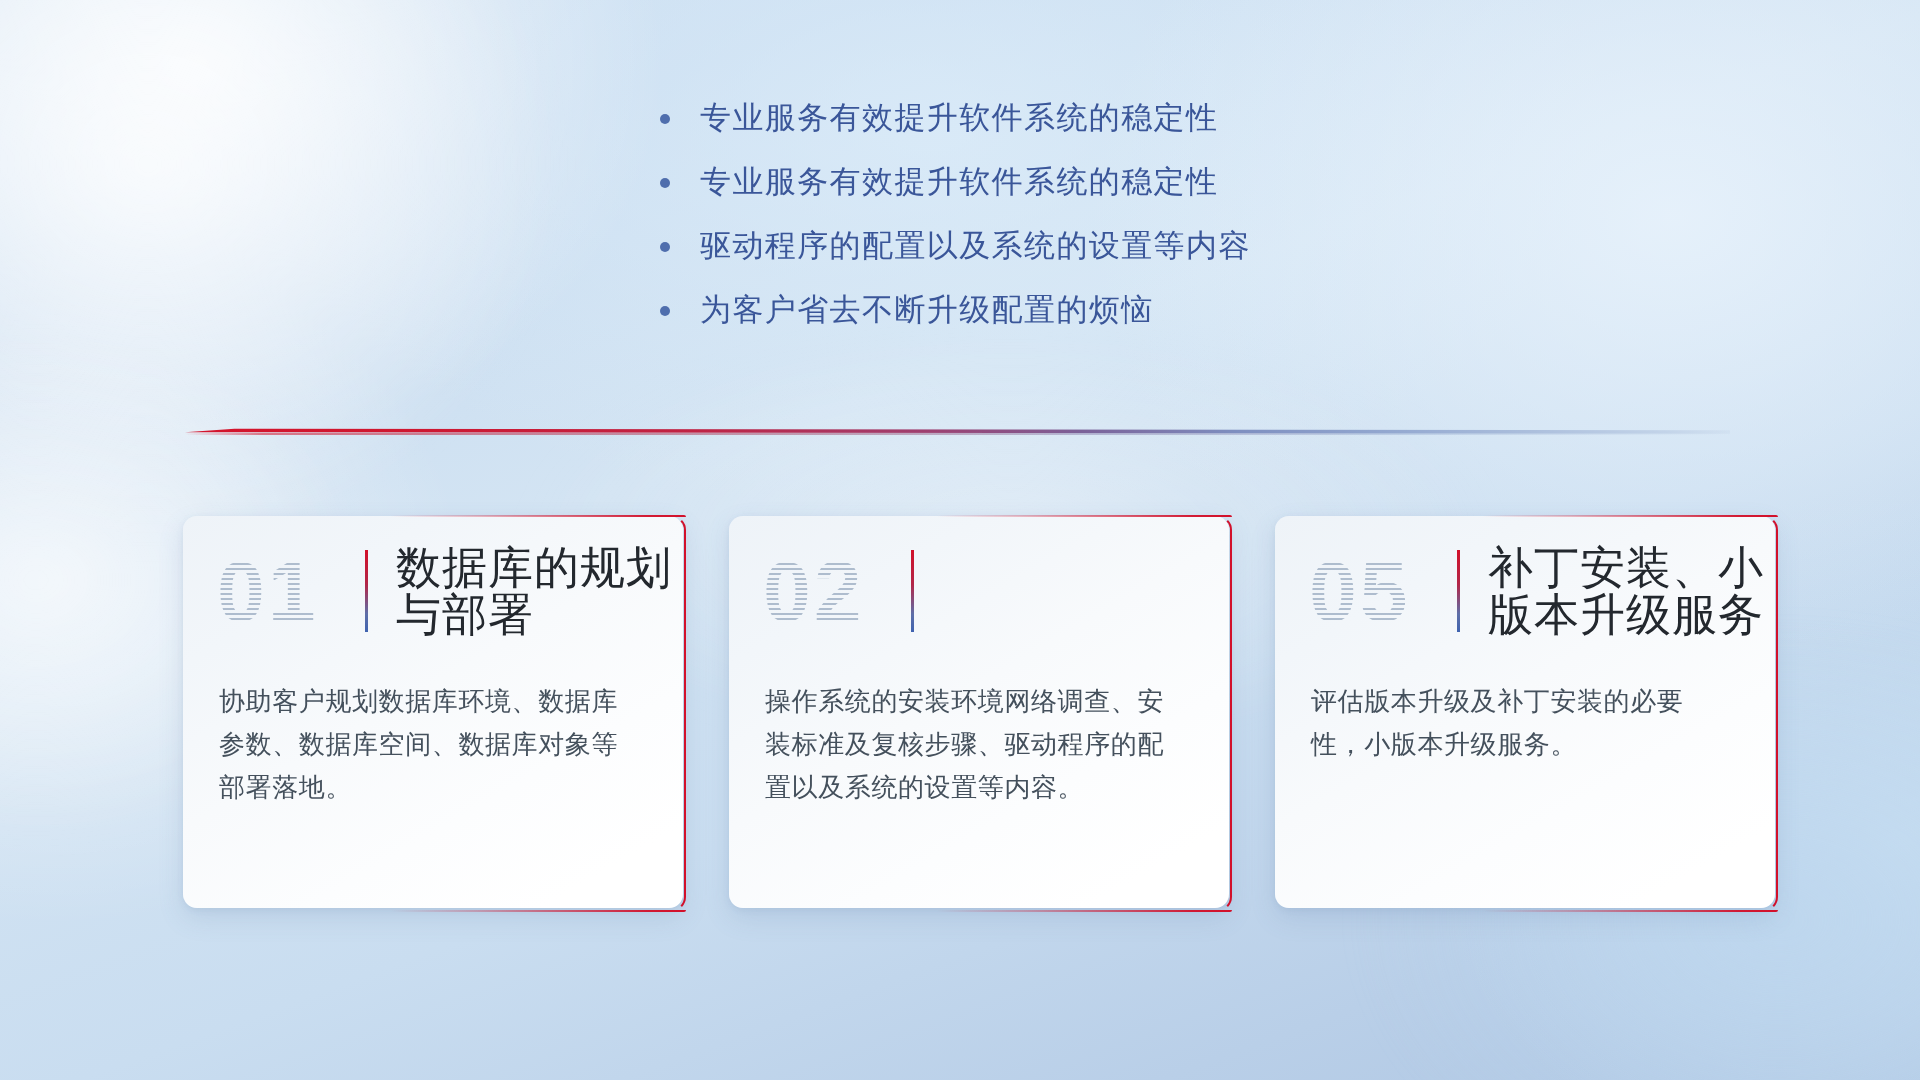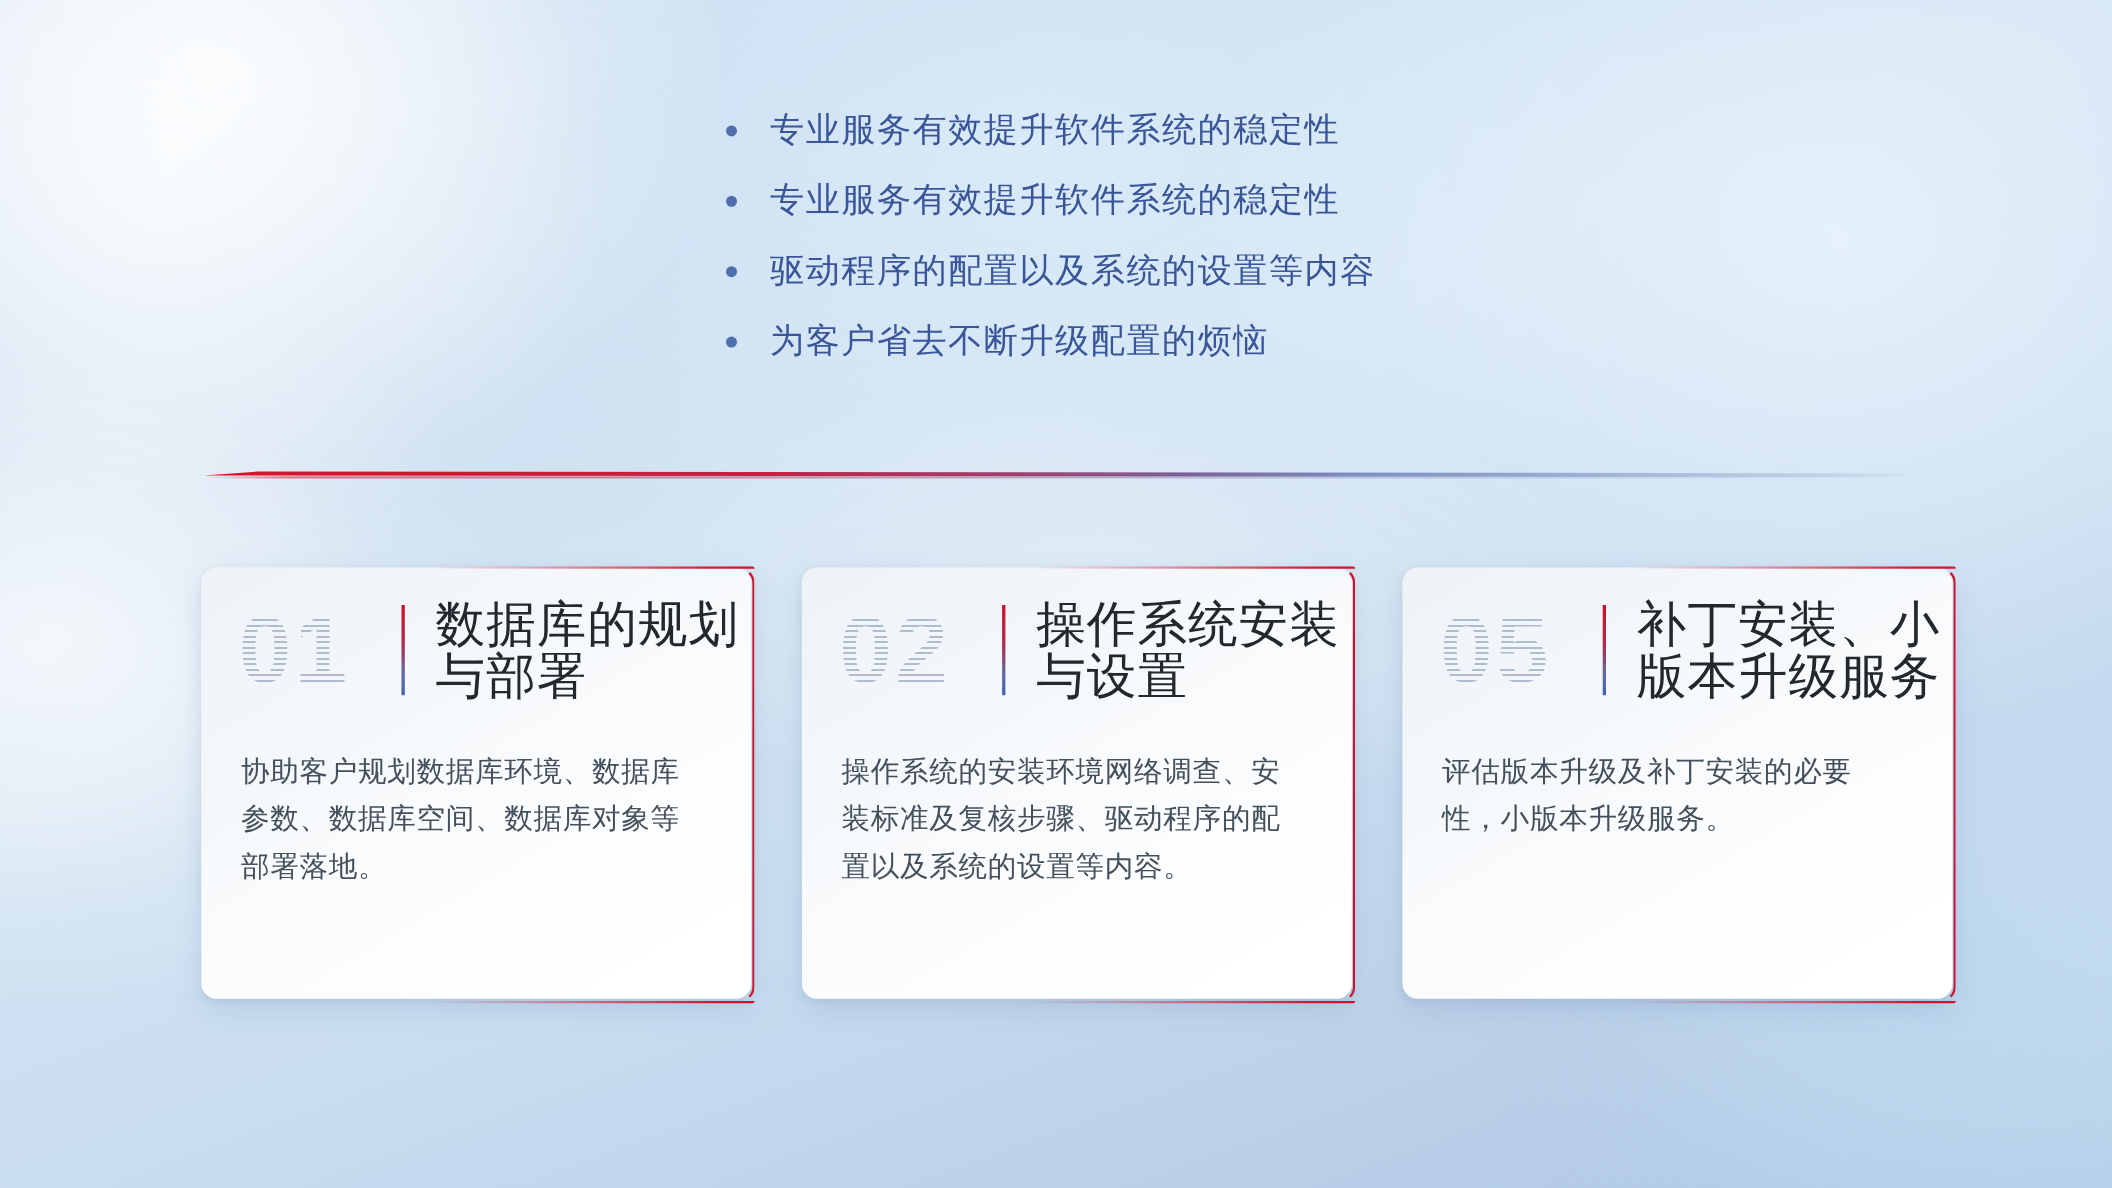--- a/index.html
+++ b/index.html
@@ -274,21 +274,20 @@
       </div>
       <div class="card-body">协助客户规划数据库环境、数据库参数、数据库空间、数据库对象等部署落地。</div>
     </div>
 
     <div class="card">
       <div class="card-edge-top"></div>
       <div class="card-edge-bottom"></div>
       <div class="card-head">
         <span class="card-number">02</span>
         <span class="card-rule"></span>
-        <span class="card-title">操作系统安装与设置</span>
       </div>
       <div class="card-body">操作系统的安装环境网络调查、安装标准及复核步骤、驱动程序的配置以及系统的设置等内容。</div>
     </div>
 
     <div class="card">
       <div class="card-edge-top"></div>
       <div class="card-edge-bottom"></div>
       <div class="card-head">
         <span class="card-number">05</span>
         <span class="card-rule"></span>

